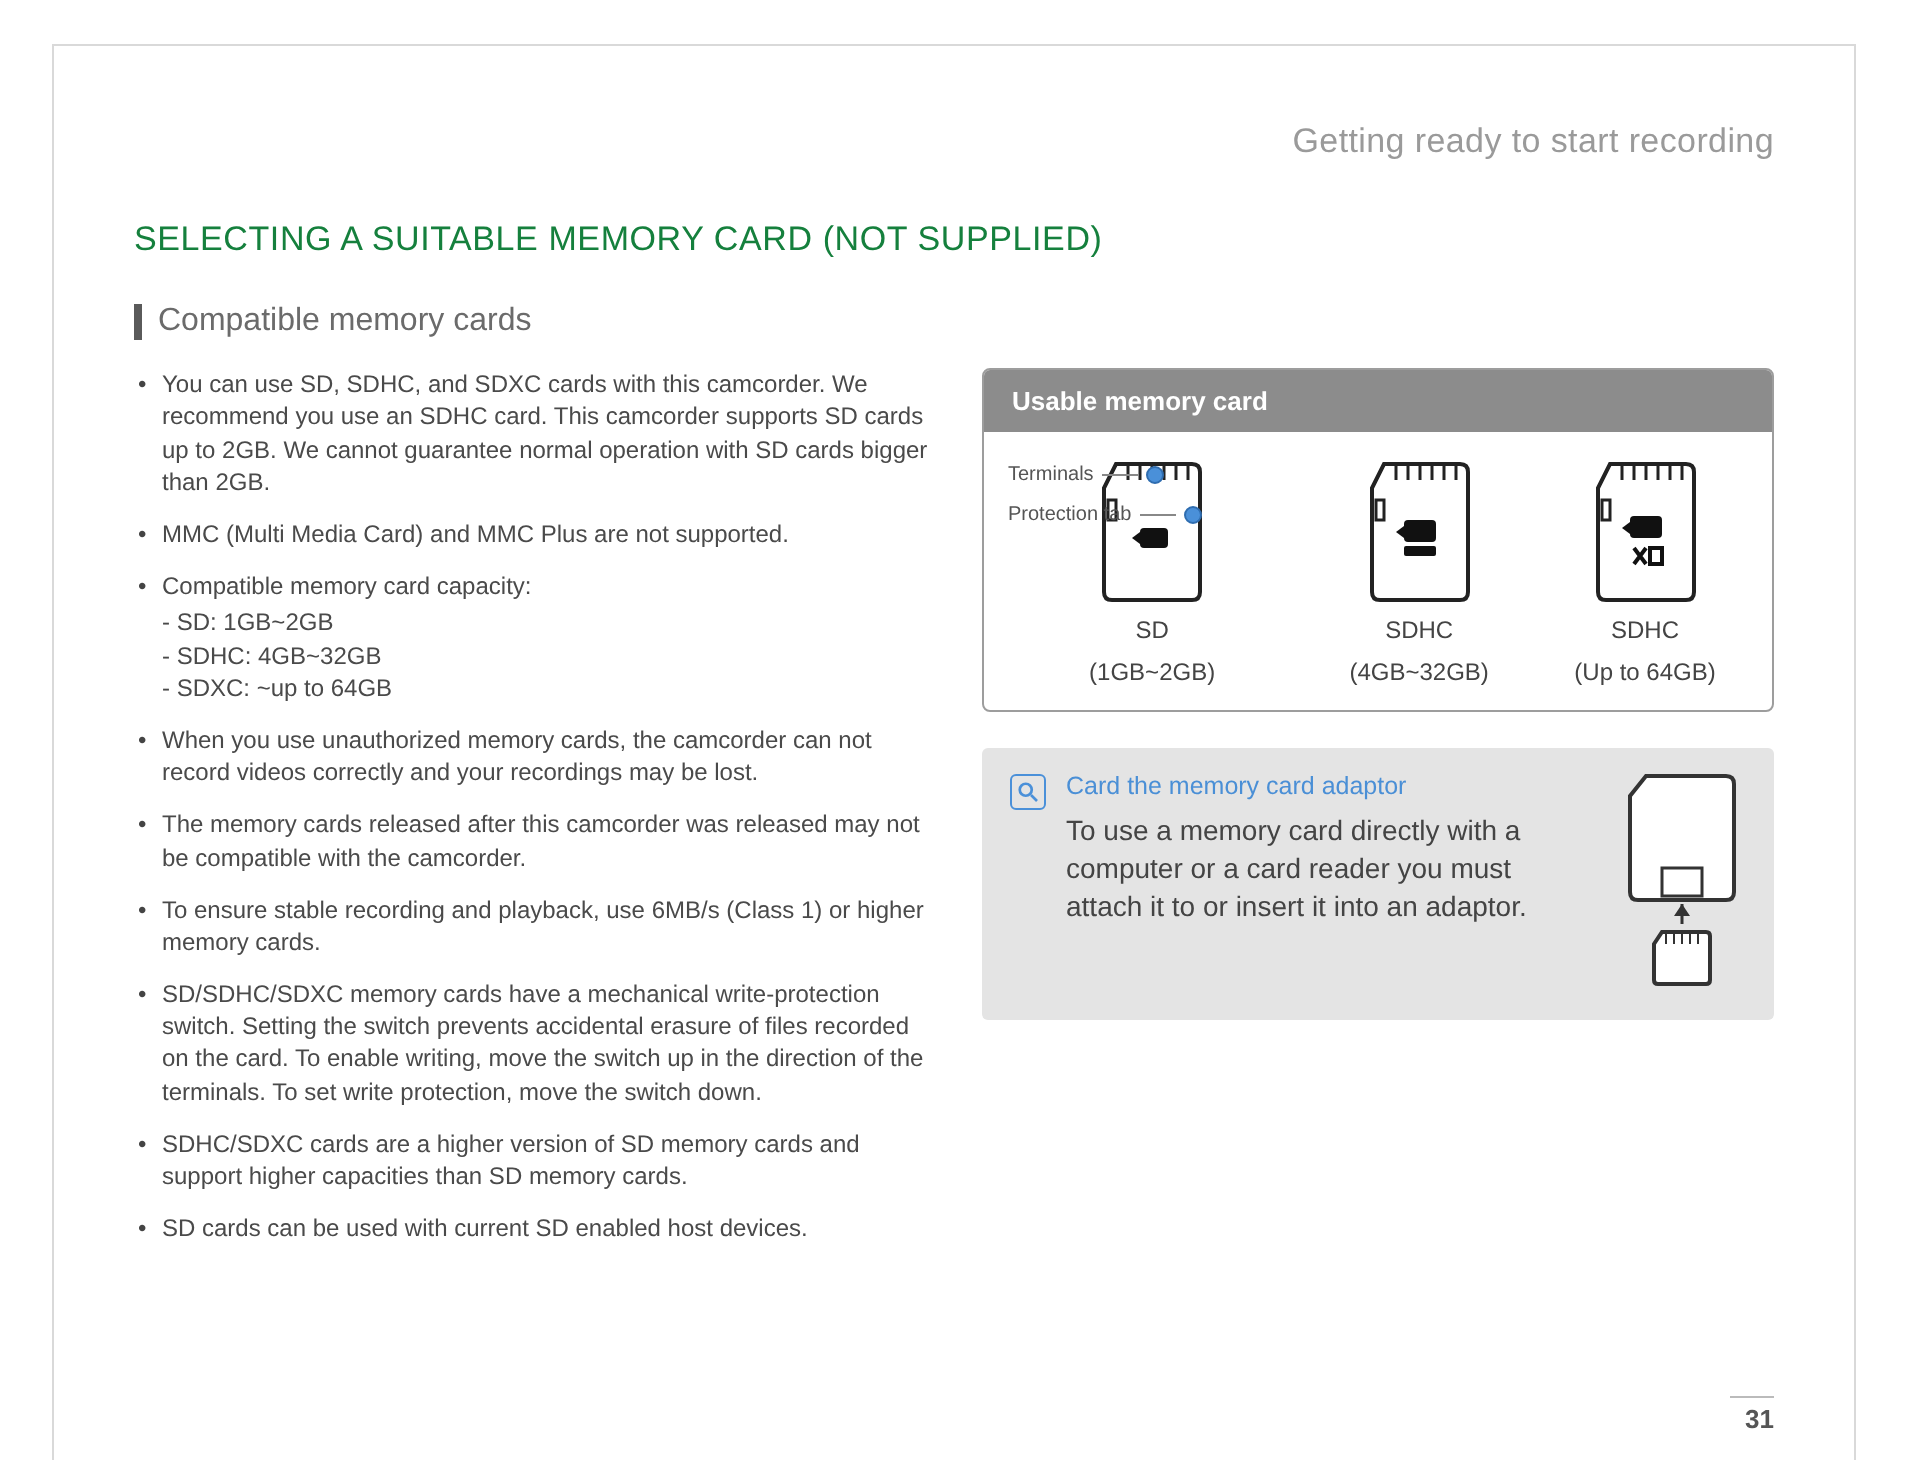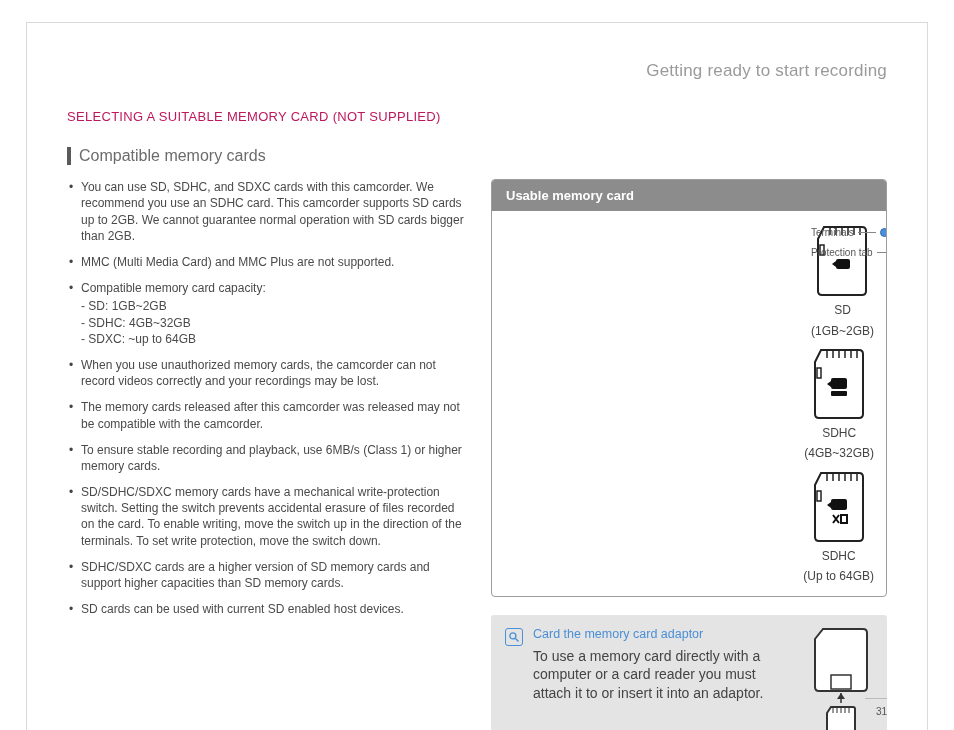--- a/index.html
+++ b/index.html
@@ -19,22 +19,22 @@
   }
   .running-head {
     text-align: right;
     color: #9a9a9a;
     font-size: 17px;
     font-weight: 400;
     letter-spacing: 0.2px;
     margin-bottom: 28px;
   }
   .section-title {
-    color: #be185d;
-    font-size: 13px;
+    color: #15803d;
+    font-size: 17px;
     font-weight: 400;
     letter-spacing: 0.3px;
     line-height: 1.25;
     margin-bottom: 22px;
   }
   .subhead-wrap {
     display: flex;
     align-items: center;
     margin-bottom: 14px;
   }
@@ -87,21 +87,20 @@
     color: #fff;
     font-size: 13px;
     font-weight: 700;
     padding: 8px 14px;
   }
   .panel-body {
     padding: 14px 12px 12px 12px;
     display: flex;
     align-items: flex-end;
     gap: 10px;
-    flex-direction: column;
   }
   .card-col { text-align: center; flex: 1; }
   .card-col.first { flex: 1.4; text-align: center; position: relative; }
 
   .annot {
     position: absolute;
     left: 0;
     font-size: 10px;
     color: #555;
     white-space: nowrap;
@@ -150,22 +149,23 @@
     font-size: 14px;
     color: #444;
     line-height: 1.35;
     max-width: 250px;
   }
   .adaptor-svg { flex-shrink: 0; }
 
   .page-num {
     position: absolute;
     right: 40px; bottom: 22px;
-    font-size: 10px;
+    font-size: 13px;
     color: #555;
+    font-weight: bold;
   }
   .page-num-rule {
     position: absolute;
     right: 40px; bottom: 40px;
     width: 22px; height: 1px;
     background: #bbb;
   }
 </style>
 </head>
 <body>

